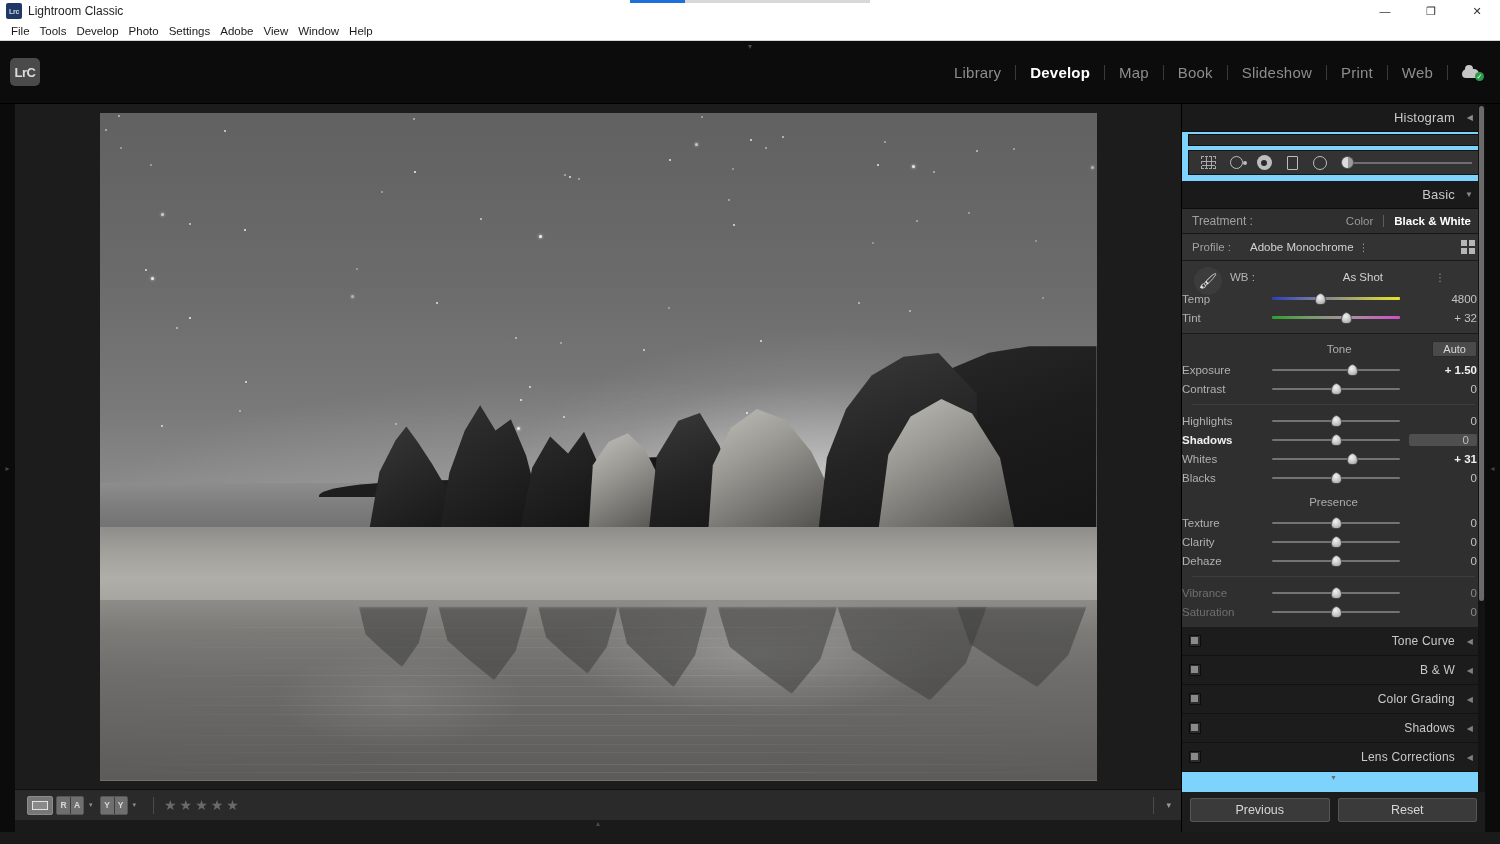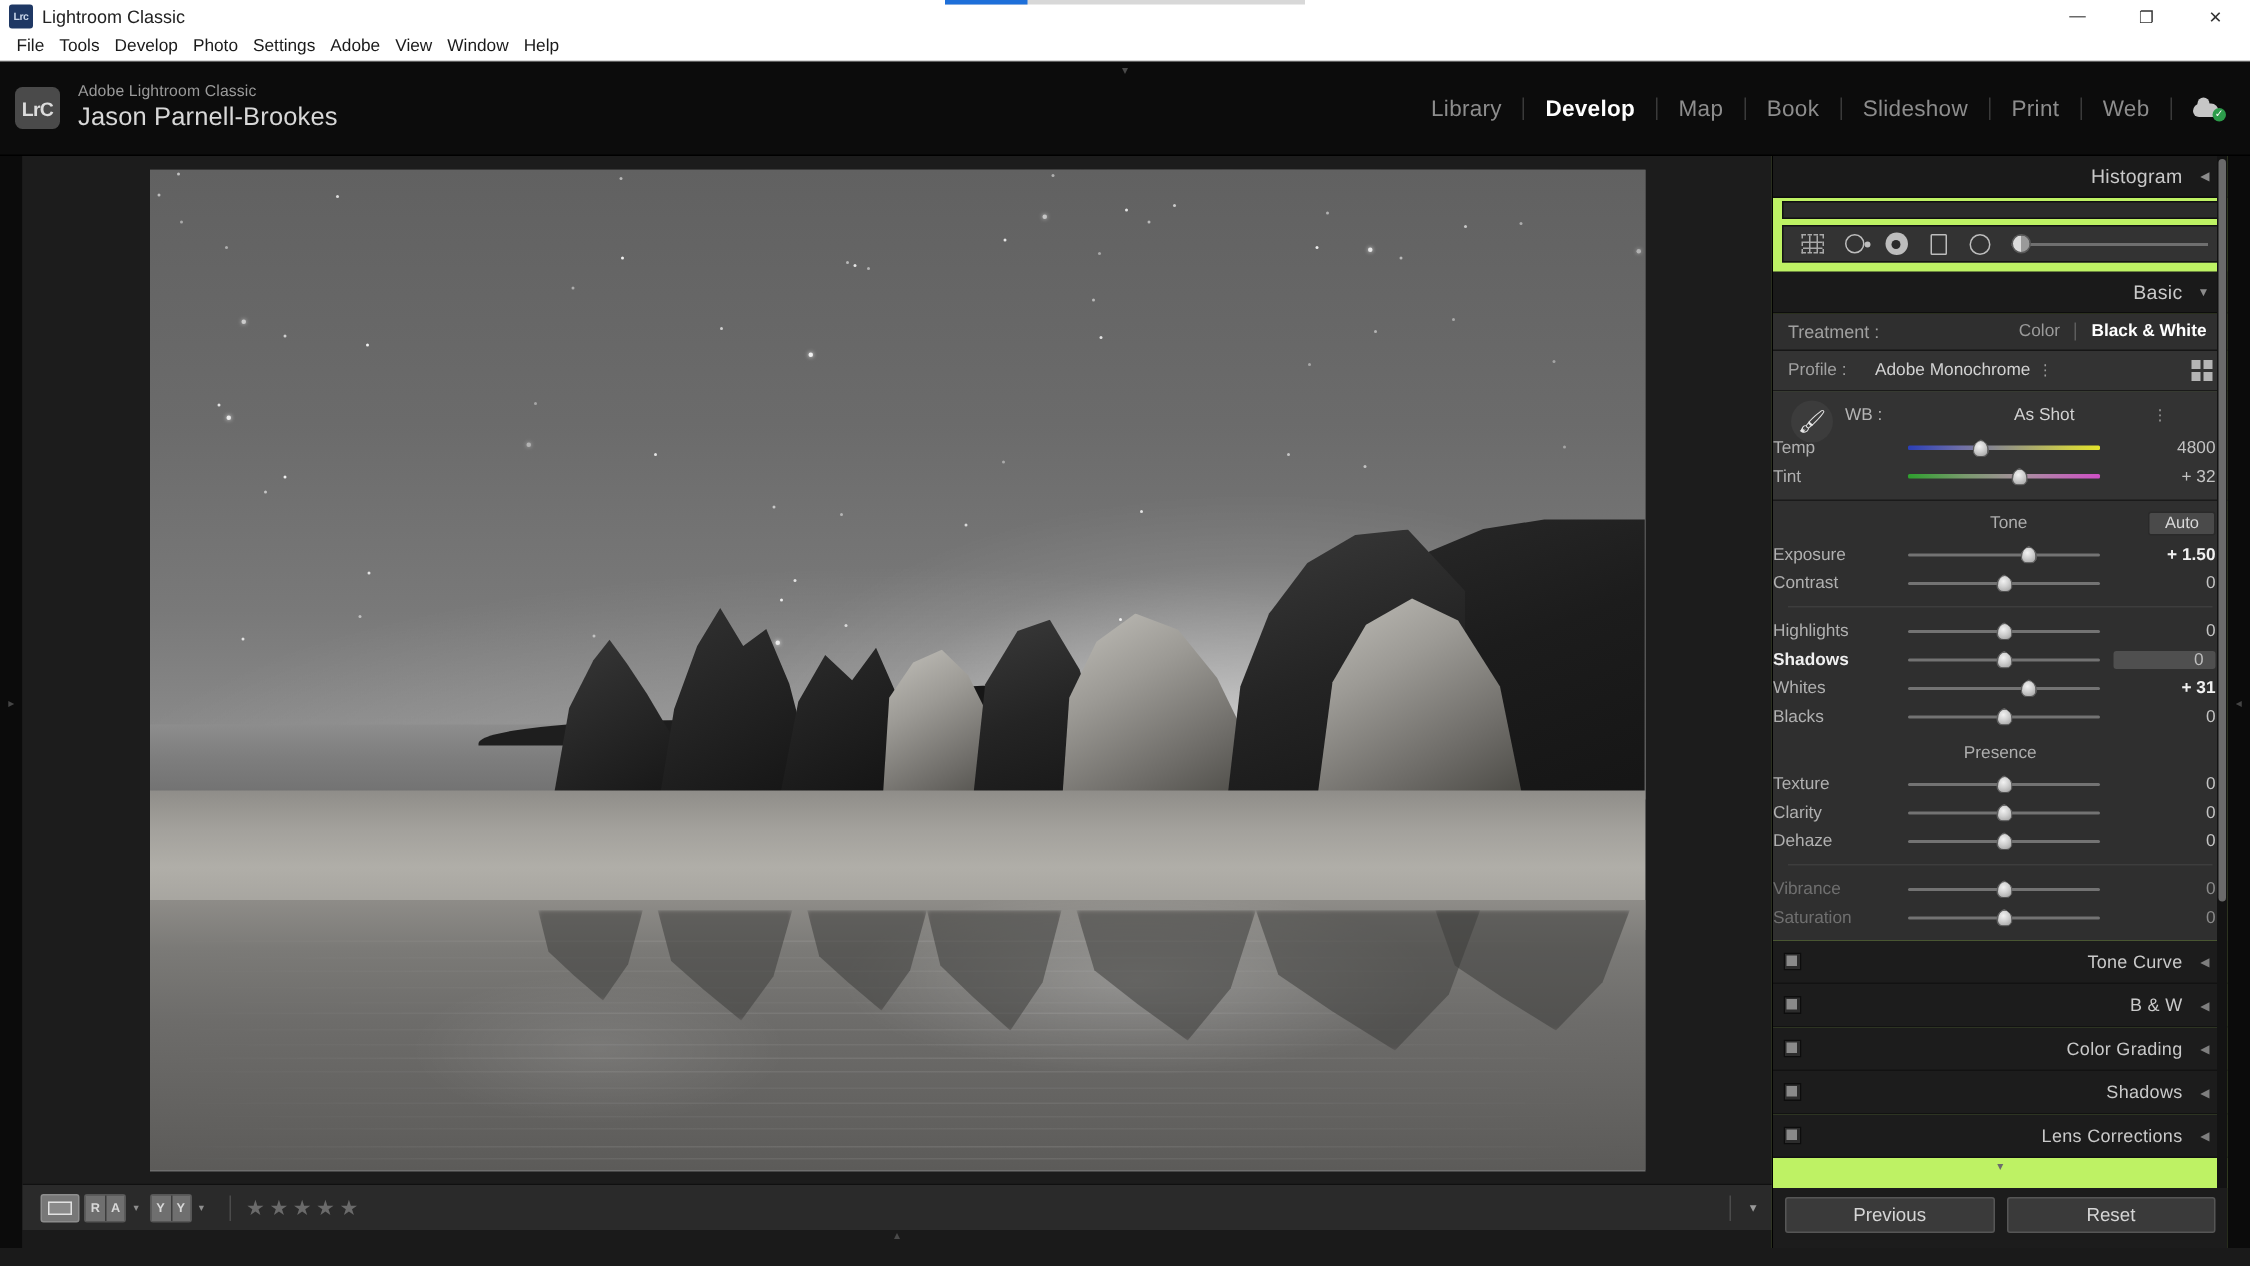--- a/index.html
+++ b/index.html
@@ -202,21 +202,21 @@
   .tcaret { font-size: 7px; color: #8e8e8e; margin: 0 7px 0 2px; cursor: pointer; }
   .tsep { width: 1px; height: 17px; background: #4b4b4b; margin: 0 10px; }
   .stars-rating { display: flex; gap: 3px; }
   .stars-rating span { color: #6a6a6a; font-size: 14px; cursor: pointer; line-height: 1; }
   .toolbar-right { position: absolute; right: 10px; display: flex; align-items: center; }
   .toolbar-right .tsep2 { width:1px; height:17px; background:#4b4b4b; margin-right:12px; }
   .toolbar-right .chev { color:#9a9a9a; font-size:9px; cursor:pointer; }
 
   
   .rpanel {
-    width: 304px; background: #bef264; display: flex; flex-direction: column;
+    width: 304px; background: #7dd3fc; display: flex; flex-direction: column;
     border-left: 1px solid #000;
   }
   .rpanel-scroll { flex: 1; overflow: hidden; position: relative; }
 
   .phead {
     height: 28px; background: #1a1a1a; display: flex; align-items: center;
     justify-content: flex-end; padding-right: 30px; position: relative;
     border-bottom: 1px solid #0d0d0d; cursor: pointer;
   }
   .phead .ttl { font-size: 13px; color: #c9c9c9; letter-spacing: .2px; }
@@ -394,24 +394,20 @@
   <span>Adobe</span>
   <span>View</span>
   <span>Window</span>
   <span>Help</span>
 </div>
 
 <div class="lrhead">
   <div class="top-caret">▾</div>
   <div class="idplate">
     <div class="lrc-logo">LrC</div>
-    <div class="idtext">
-      <div class="sm">Adobe Lightroom Classic</div>
-      <div class="lg">Jason Parnell-Brookes</div>
-    </div>
   </div>
 
   <div class="modules">
     <a>Library</a>
     <div class="mod-sep"></div>
     <a class="active">Develop</a>
     <div class="mod-sep"></div>
     <a>Map</a>
     <div class="mod-sep"></div>
     <a>Book</a>

